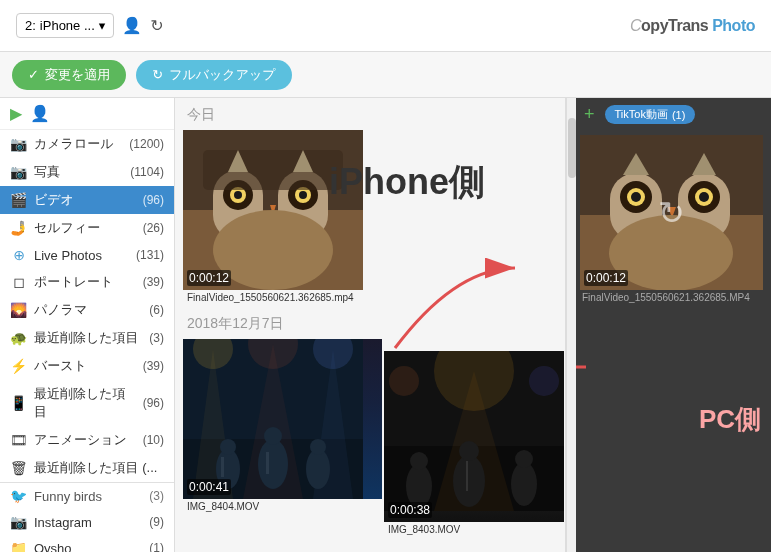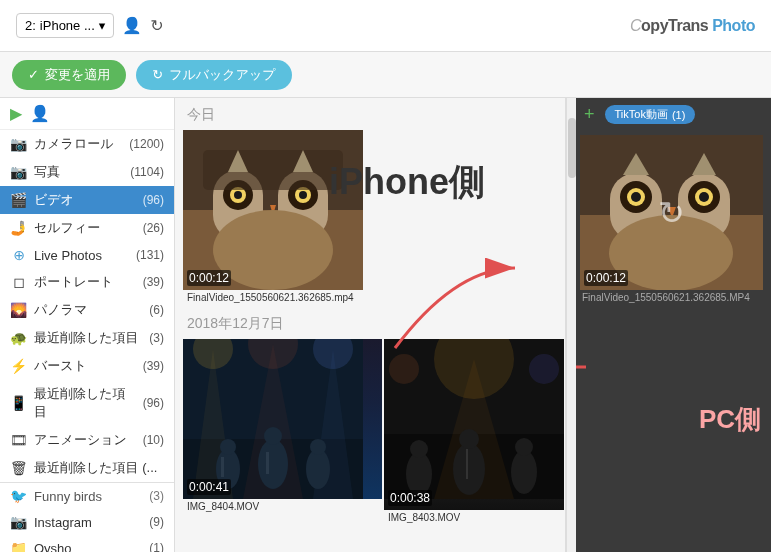--- a/index.html
+++ b/index.html
@@ -84,20 +84,21 @@
       width: 180px; height: 160px; background: linear-gradient(135deg, #5a4a3a 0%, #8a7a6a 30%, #c0a080 60%, #a08060 100%);
       position: relative;
     }
     .concert-thumb1 {
       width: 199px; height: 160px; background: linear-gradient(180deg, #1a1a2e 0%, #16213e 40%, #0f3460 100%);
       position: relative;
     }
     .concert-thumb2 {
       width: 180px; height: 171px; background: linear-gradient(180deg, #1a1a1a 0%, #2d2d2d 50%, #111 100%);
       position: relative;
+      margin-top: 12px;
     }
 
     
     .pc-panel {
       width: 195px; background: #3a3a3a; overflow-y: auto; flex-shrink: 0; position: relative;
     }
     .pc-panel-header {
       display: flex; align-items: center; gap: 6px;
       padding: 6px 8px; background: #3a3a3a;
     }

